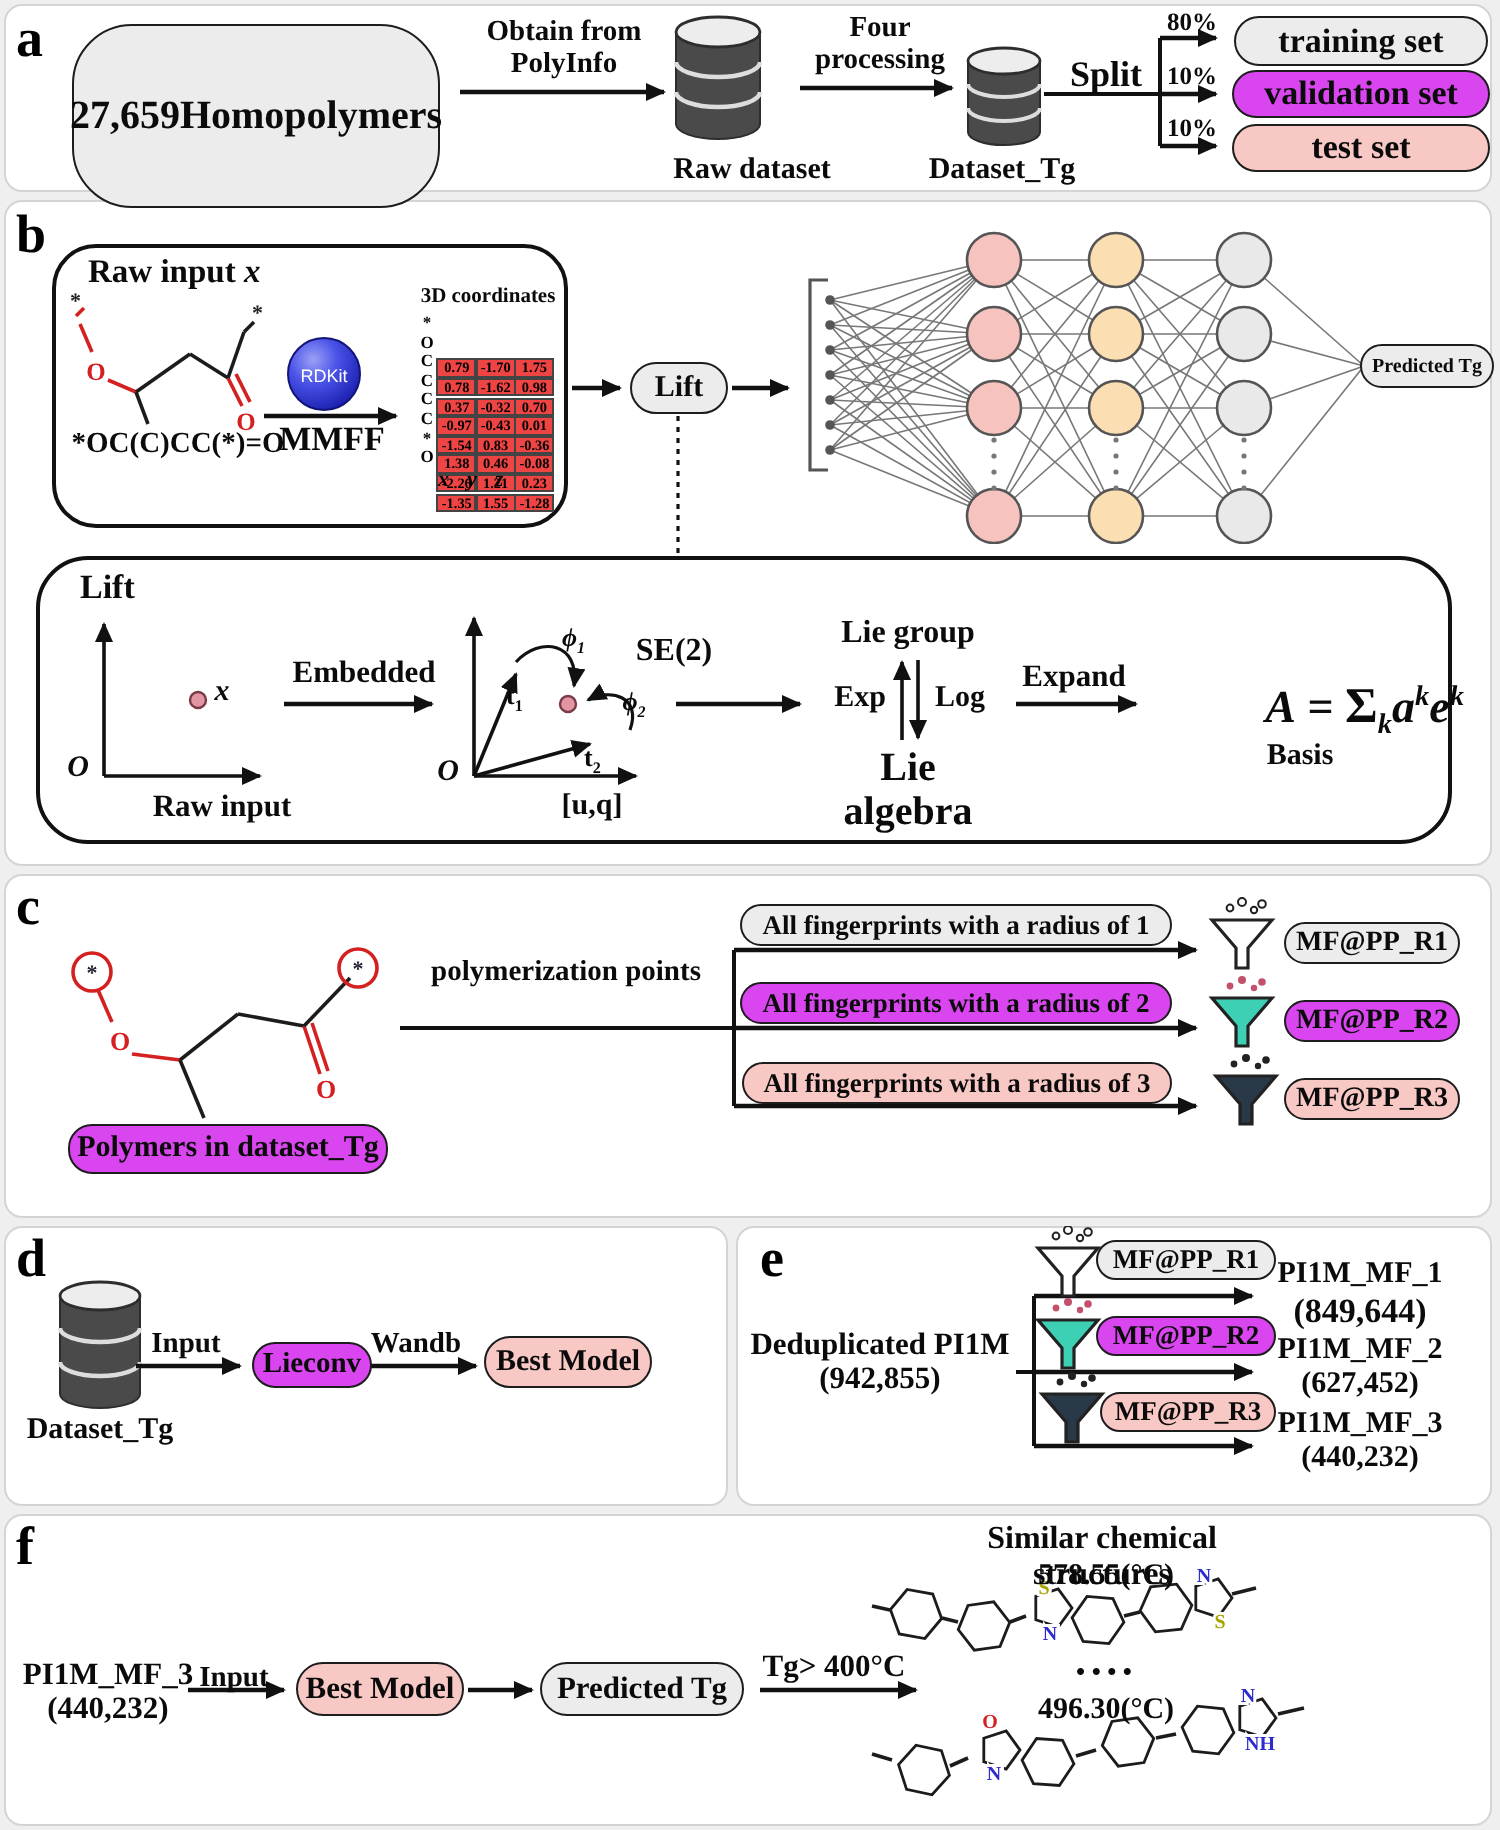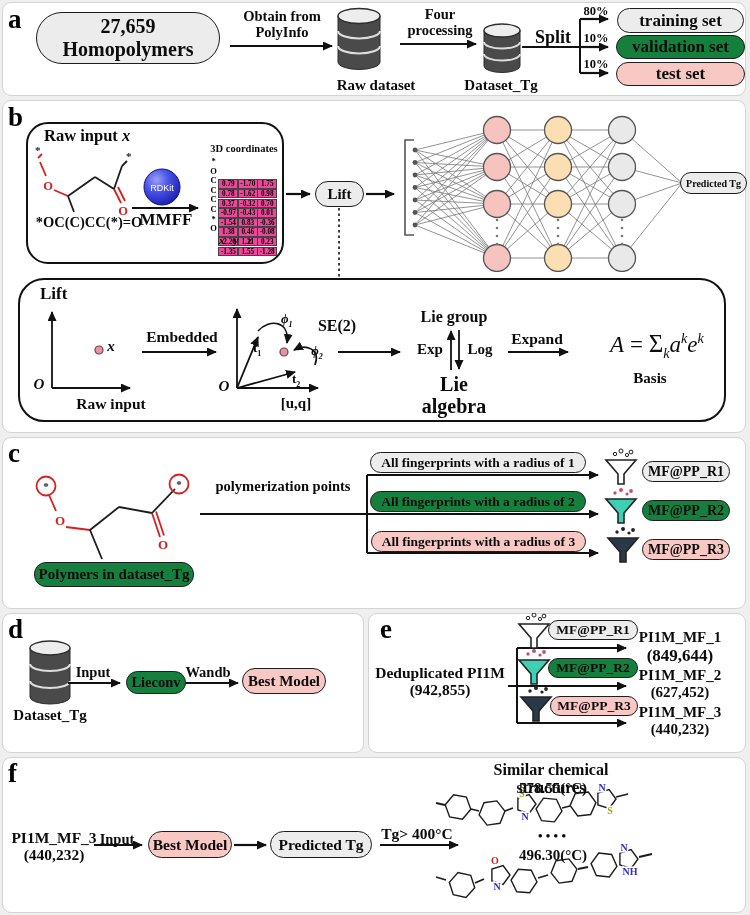--- a/index.html
+++ b/index.html
@@ -4,35 +4,35 @@
 <style>
   * { box-sizing: border-box; margin: 0; padding: 0; }
   body { background: #fff; font-family: "Liberation Serif", serif; }
   .page { position: relative; width: 750px; height: 915px; background: #efefef; overflow: hidden; }
   .panel { position: absolute; background: #fff; border: 1px solid #d4d4d4; border-radius: 9px; }
   .letter { position: absolute; font-weight: bold; font-size: 27px; color: #000; line-height: 1; }
   .lbl { position: absolute; font-weight: bold; color: #0b0b0b; text-align: center; line-height: 1.12; }
   .lbl span { display: block; }
   .pill { position: absolute; display: flex; align-items: center; justify-content: center;
           font-weight: bold; color: #0b0b0b; border: 1.7px solid #1d1d1d; border-radius: 14px; }
-  .grey { background: #ececec; } .tan { background: #15803d; } .pink { background: #f8c8c4; }
+  .grey { background: #ececec; } .tan { background: #d946ef; } .pink { background: #f8c8c4; }
   .box2 { position: absolute; border: 2px solid #111; background: transparent; }
   svg.overlay { position: absolute; }
   .arr { stroke: #111; stroke-width: 2.2; fill: none; }
   .arr2 { stroke: #111; stroke-width: 1.8; fill: none; }
   .ln { stroke: #111; stroke-width: 2; fill: none; }
   .bond { stroke: #1c1c1c; stroke-width: 1.8; fill: none; }
   .bondr { stroke: #d42020; stroke-width: 1.8; fill: none; }
   .ring { stroke: #1c1c1c; stroke-width: 1.4; fill: none; }
   .atomtxt { font-family: "Liberation Serif", serif; font-weight: bold; paint-order: stroke; stroke: #fff; stroke-width: 3px; }
   .ital { font-style: italic; font-weight: bold; }
   .trow { display: flex; align-items: center; height: 9.6px; }
   .tatom { width: 11px; font-weight: bold; font-size: 8.5px; text-align: center; line-height: 9px; }
   .tcell { width: 20px; font-size: 7.2px; font-weight: bold; border: 0.6px solid #444;
-           text-align: center; height: 9.4px; line-height: 8.6px; background: #ec4899; margin-left: -0.6px; margin-top: 45px; }
+           text-align: center; height: 9.4px; line-height: 8.6px; background: #ef4444; margin-left: -0.6px; margin-top: 45px; }
   sub, sup { font-size: 62%; }
 </style>
 </head>
 <body>
 
 <div class="page">
 
   <div class="panel" style="left:2px;top:2px;width:744px;height:94px"></div>
   <div class="panel" style="left:2px;top:100px;width:744px;height:333px"></div>
   <div class="panel" style="left:2px;top:437px;width:744px;height:172px"></div>
@@ -58,21 +58,21 @@
       <ellipse cx="21" cy="8" rx="21" ry="7.5" fill="#ededed" stroke="#2d2d2d" stroke-width="1.4"></ellipse>
     </g>
     <g transform="translate(482,22)">
       <path d="M0,6.5 L0,42 A18,6.5 0 0 0 36,42 L36,6.5" fill="#4a4a4a" stroke="#2d2d2d"></path>
       <path d="M0,18 A18,6.5 0 0 0 36,18 M0,30 A18,6.5 0 0 0 36,30" fill="none" stroke="#ddd" stroke-width="2"></path>
       <ellipse cx="18" cy="6.5" rx="18" ry="6.5" fill="#ededed" stroke="#2d2d2d" stroke-width="1.4"></ellipse>
     </g>
   </svg>
 
   <div class="letter" style="left:8px;top:6px">a</div>
-  <div class="pill grey" style="left:36px;top:12px;width:184px;height:52px;border-radius:30px;font-size:20px;flex-direction:column">
+  <div class="pill grey" style="left:36px;top:12px;width:184px;height:92px;border-radius:30px;font-size:20px;flex-direction:row">
     <span>27,659</span>
     <span>Homopolymers</span>
   </div>
   <div class="lbl" style="left:230px;top:8px;width:104px;font-size:14.5px">
     <span>Obtain from</span>
       <span>PolyInfo</span>
   </div>
   <div class="lbl" style="left:320px;top:77px;width:112px;font-size:15px">Raw dataset</div>
   <div class="lbl" style="left:398px;top:6px;width:84px;font-size:14.5px">
     <span>Four</span>
@@ -326,21 +326,21 @@
   <div class="lbl" style="left:292px;top:372px;width:24px;font-size:13px;text-align:left"><span style="display:inline">t</span><sub>2</sub></div>
   <div class="lbl ital" style="left:281px;top:312px;width:26px;font-size:13px;text-align:left"><span style="display:inline">ϕ</span><sub>1</sub></div>
   <div class="lbl ital" style="left:304px;top:344px;width:26px;font-size:13px;text-align:center"><span style="display:inline">ϕ</span><sub>2</sub></div>
   <div class="lbl" style="left:310px;top:317px;width:54px;font-size:16px">SE(2)</div>
   <div class="lbl" style="left:264px;top:395px;width:64px;font-size:15px">[u,q]</div>
   <div class="lbl" style="left:414px;top:308px;width:80px;font-size:16px">Lie group</div>
   <div class="lbl" style="left:412px;top:341px;width:36px;font-size:15px">Exp</div>
   <div class="lbl" style="left:461px;top:341px;width:38px;font-size:15px">Log</div>
   <div class="lbl" style="left:408px;top:373px;width:92px;font-size:20px">Lie algebra</div>
   <div class="lbl" style="left:504px;top:330px;width:66px;font-size:15.5px">Expand</div>
-  <div class="lbl" style="left:582px;top:330px;width:150px;font-size:23px;font-weight:normal;text-align:center">
+  <div class="lbl" style="left:582px;top:340px;width:150px;font-size:23px;font-weight:bold;text-align:right">
     <i style="display:inline">A</i>
     <span style="display:inline">=</span>
     <span style="display:inline;font-size:25px">Σ</span><sub style="font-style:italic">k</sub><i style="display:inline">a</i><sup style="font-style:italic">k</sup><i style="display:inline">e</i><sup style="font-style:italic">k</sup>
   </div>
   <div class="lbl" style="left:620px;top:370px;width:60px;font-size:15px">Basis</div>
 
   <svg class="overlay" style="left:2px;top:437px" width="744" height="172" viewBox="0 0 744 172">
     <defs>
       <marker id="mC" markerUnits="userSpaceOnUse" markerWidth="11" markerHeight="10" refX="9" refY="4.5" orient="auto">
         <path d="M0,0 L10,4.5 L0,9 Z" fill="#111"></path>

